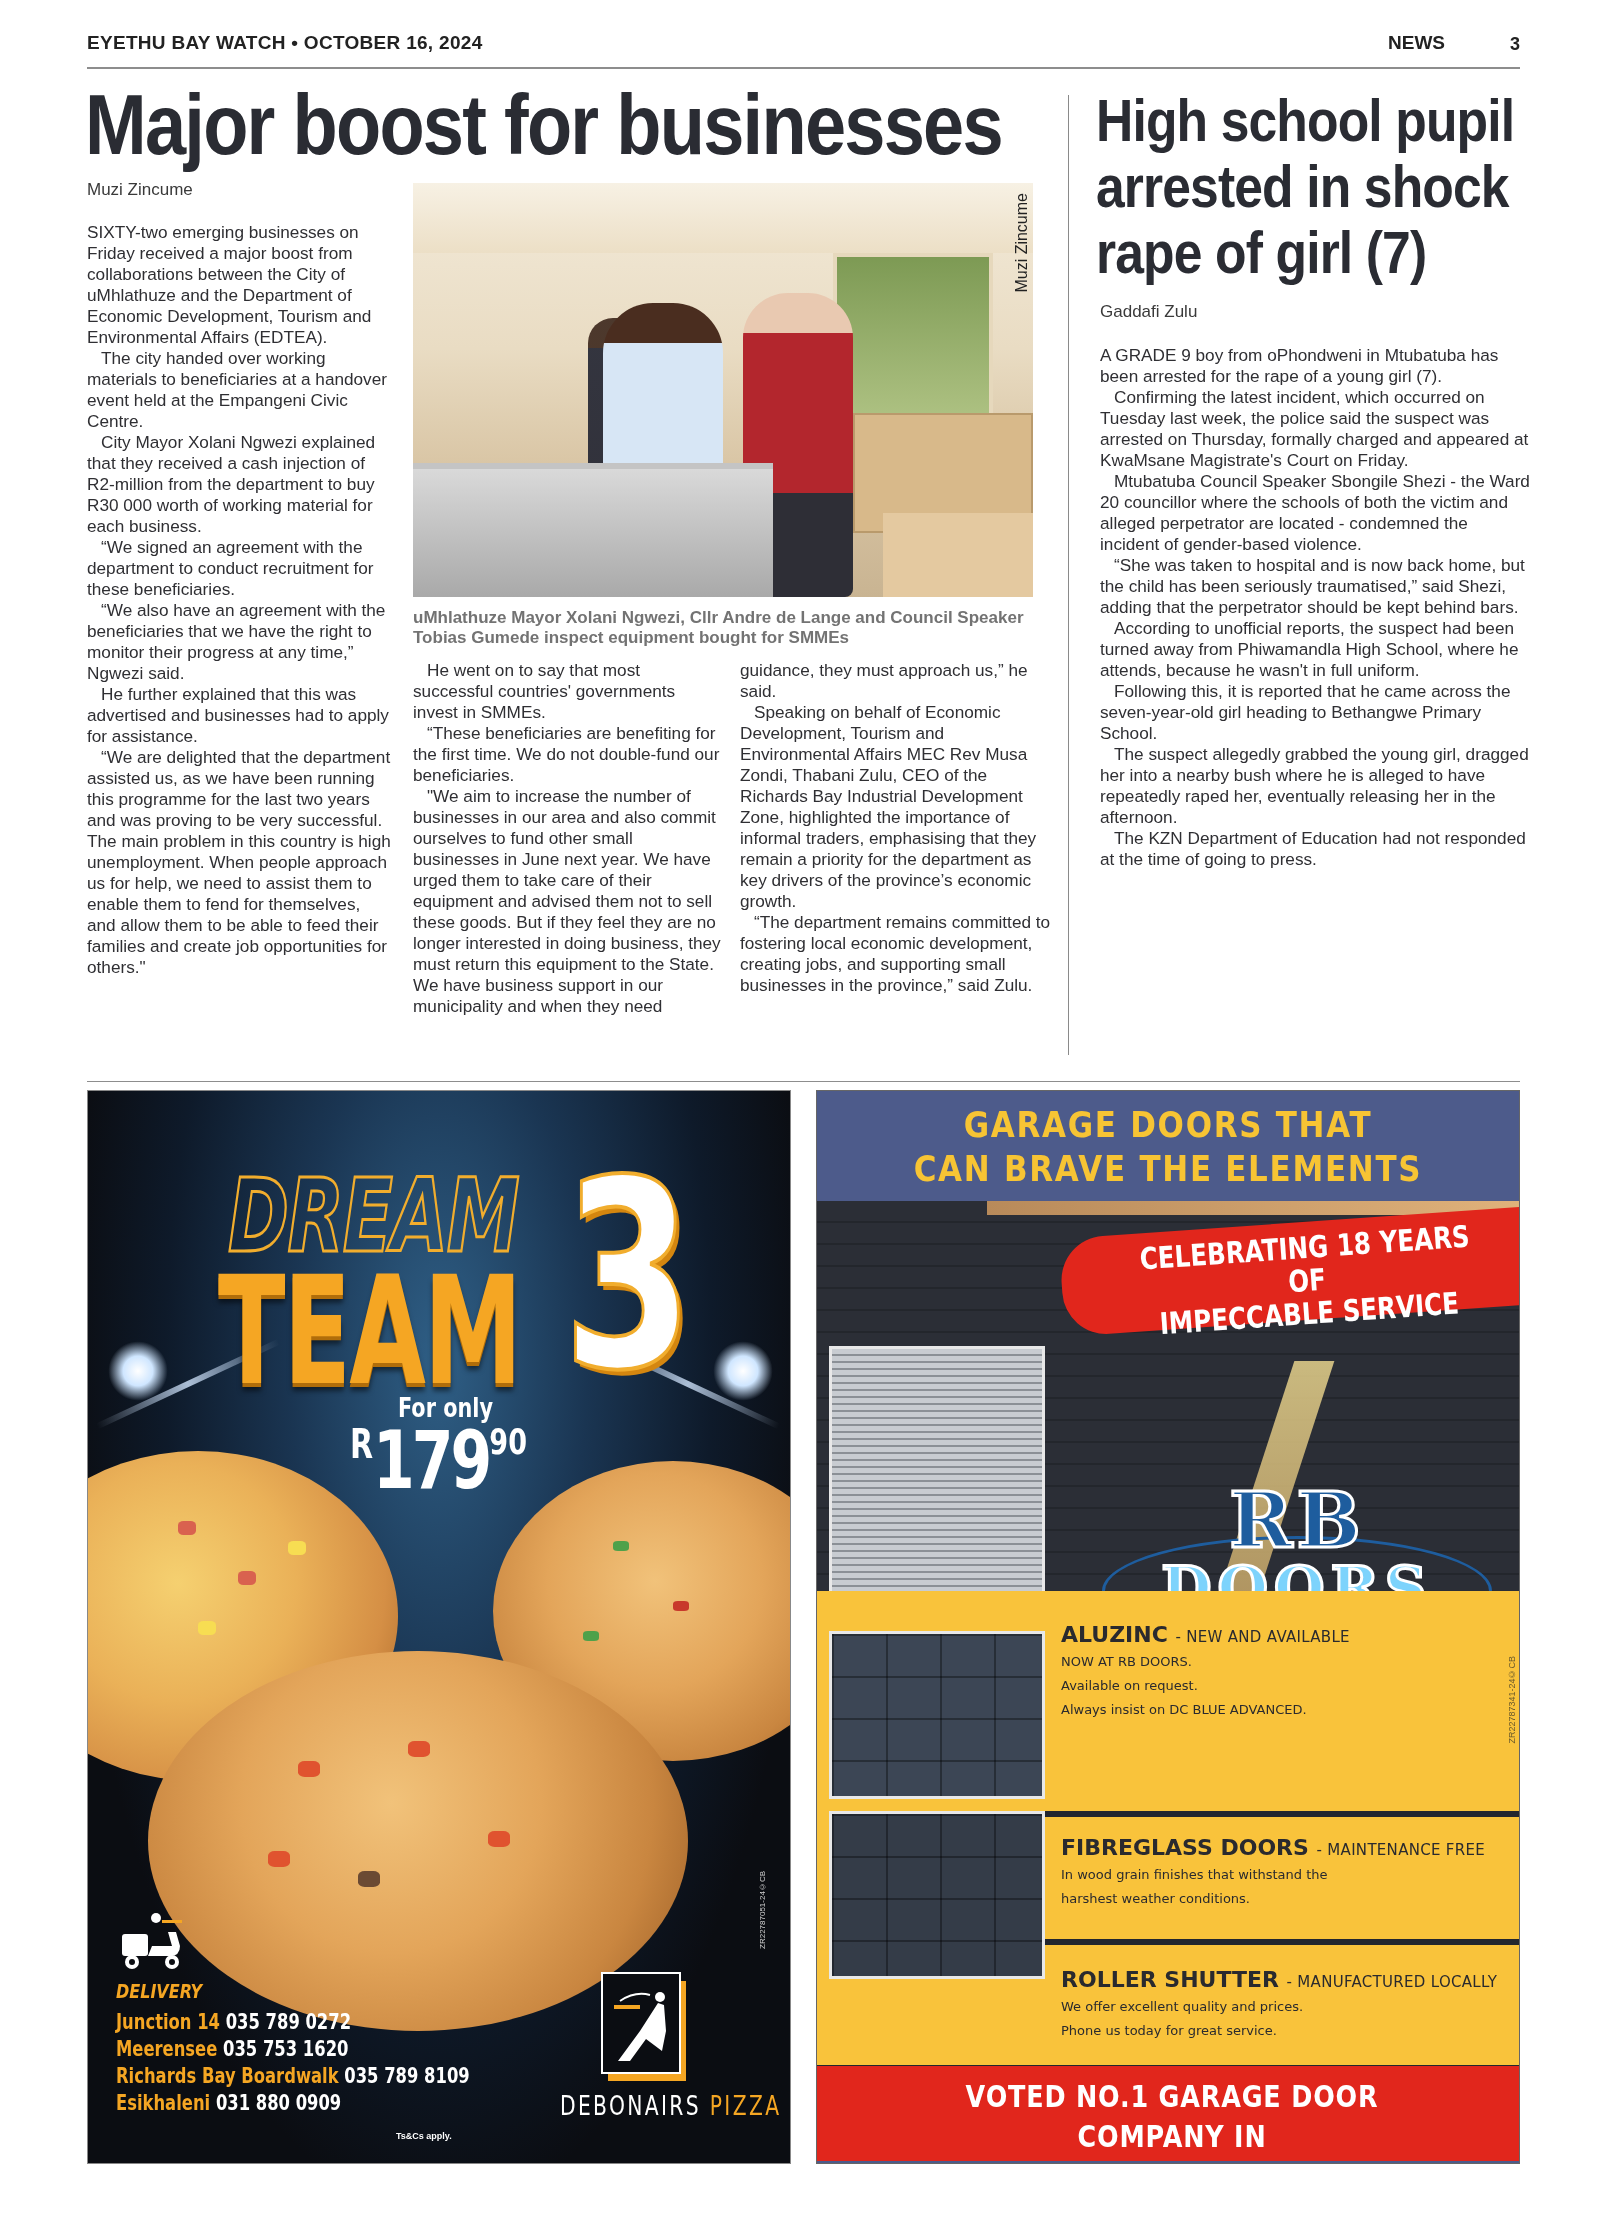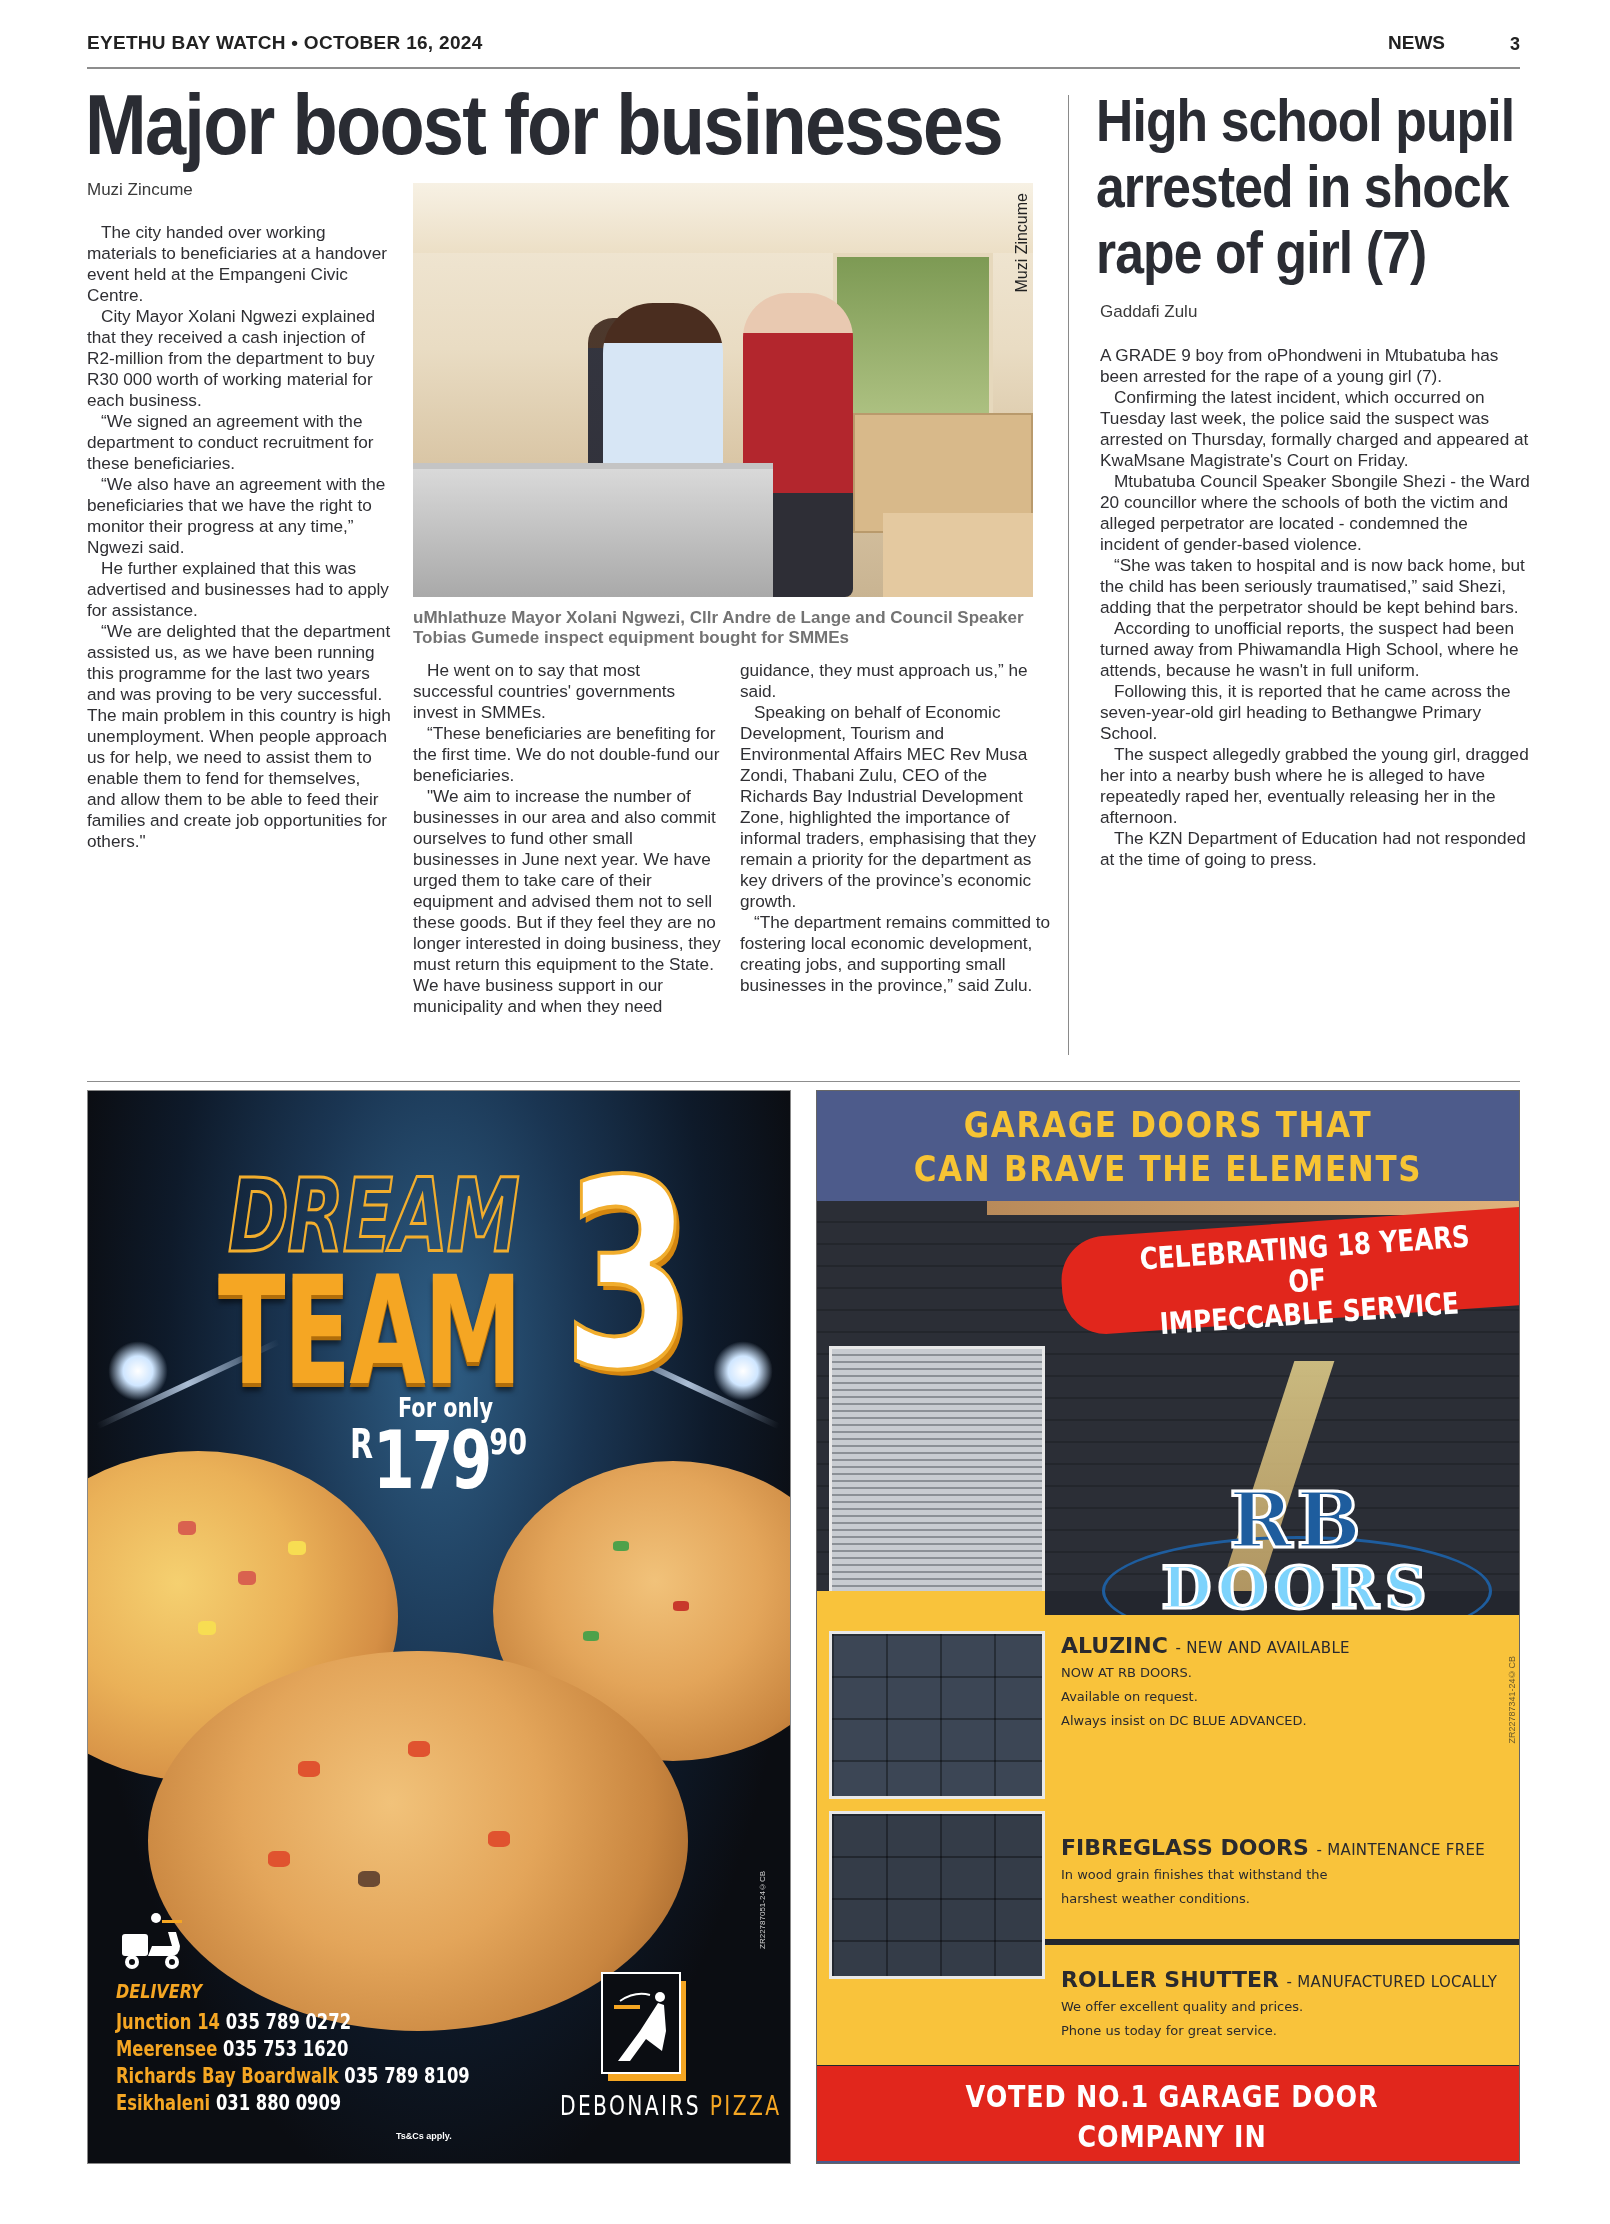--- a/index.html
+++ b/index.html
@@ -86,21 +86,21 @@
   .ad-rb .logo .phone { position: absolute; left: 12px; top: 168px; width: 366px; height: 44px; background: #1e5d9e; border: 3px solid #ffffff; outline: 2px solid #1e5d9e; text-align: center; font-family: "DejaVu Sans", sans-serif; font-weight: bold; font-size: 32px; line-height: 38px; color: #fff; letter-spacing: 4px; }
   .ad-rb .door-img { position: absolute; left: 12px; width: 216px; border: 3px solid #e8e8e8; }
   .ad-rb .door-roller { top: 255px; height: 272px; background: repeating-linear-gradient(180deg,#c8ccd1 0 5px,#8b9096 5px 7px); }
   .ad-rb .door-panel1 { top: 540px; height: 168px; background: #3c4655; }
   .ad-rb .door-panel2 { top: 720px; height: 168px; background: #343c48; }
   .ad-rb .door-panel1, .ad-rb .door-panel2 { background-image:
       linear-gradient(90deg, rgba(0,0,0,.35) 2px, transparent 2px),
       linear-gradient(180deg, rgba(0,0,0,.35) 2px, transparent 2px);
     background-size: 54px 42px; }
   .ad-rb .yellow { position: absolute; left: 228px; width: 476px; background: #f9c33b; padding: 18px 0 0 16px; font-family: "DejaVu Sans", sans-serif; color: #2a2a2e; }
-  .ad-rb .y1 { top: 500px; height: 220px; padding-top: 18px; margin-top: 24px; }
+  .ad-rb .y1 { top: 500px; height: 220px; padding-top: 31px; }
   .ad-rb .y2 { top: 726px; height: 122px; }
   .ad-rb .y3 { top: 854px; height: 120px; padding-top: 22px; }
   .ad-rb .yellow .h { font-weight: bold; font-size: 22px; line-height: 26px; }
   .ad-rb .yellow .h small { font-weight: normal; font-size: 15px; letter-spacing: .3px; }
   .ad-rb .yellow .t { font-size: 13px; line-height: 24px; }
   .ad-rb .yellow-left { position: absolute; left: 0; top: 500px; width: 228px; height: 474px; background: #f9c33b; }
   .ad-rb .adcode { position: absolute; left: 690px; top: 565px; writing-mode: vertical-rl; transform: rotate(180deg); font-size: 9px; color: #6b5a2a; }
   .ad-rb .redband { position: absolute; left: 0; top: 975px; width: 100%; height: 100px; background: #e1261c; text-align: center; padding-left: 8px; }
   .ad-rb .redband div { font-family: "DejaVu Sans", sans-serif; font-weight: bold; font-size: 31px; line-height: 40px; color: #fff; letter-spacing: 1px; transform: scaleX(0.82); }
   .ad-rb .redband .l1 { padding-top: 10px; }
@@ -113,20 +113,21 @@
   <span class="pub">EYETHU BAY WATCH • OCTOBER 16, 2024</span>
   <span class="section">NEWS</span>
   <span class="pageno">3</span>
 </div>
 <div class="top-rule"></div>
 
 <h1 class="lead-title">Major boost for businesses</h1>
 <div class="byline" style="left:87px; top:180px;">Muzi Zincume</div>
 
 <div class="body-col" style="left:87px; top:222px; width:305px;">
+  <p>SIXTY-two emerging businesses on Friday received a major boost from collaborations between the City of uMhlathuze and the Department of Economic Development, Tourism and Environmental Affairs (EDTEA).</p>
   <p class="ind">The city handed over working materials to beneficiaries at a handover event held at the Empangeni Civic Centre.</p>
   <p class="ind">City Mayor Xolani Ngwezi explained that they received a cash injection of R2-million from the department to buy R30 000 worth of working material for each business.</p>
   <p class="ind">“We signed an agreement with the department to conduct recruitment for these beneficiaries.</p>
   <p class="ind">“We also have an agreement with the beneficiaries that we have the right to monitor their progress at any time,” Ngwezi said.</p>
   <p class="ind">He further explained that this was advertised and businesses had to apply for assistance.</p>
   <p class="ind">“We are delighted that the department assisted us, as we have been running this programme for the last two years and was proving to be very successful. The main problem in this country is high unemployment. When people approach us for help, we need to assist them to enable them to fend for themselves, and allow them to be able to feed their families and create job opportunities for others."</p>
 </div>
 
 <div class="photo">
   <div class="ceiling"></div>

